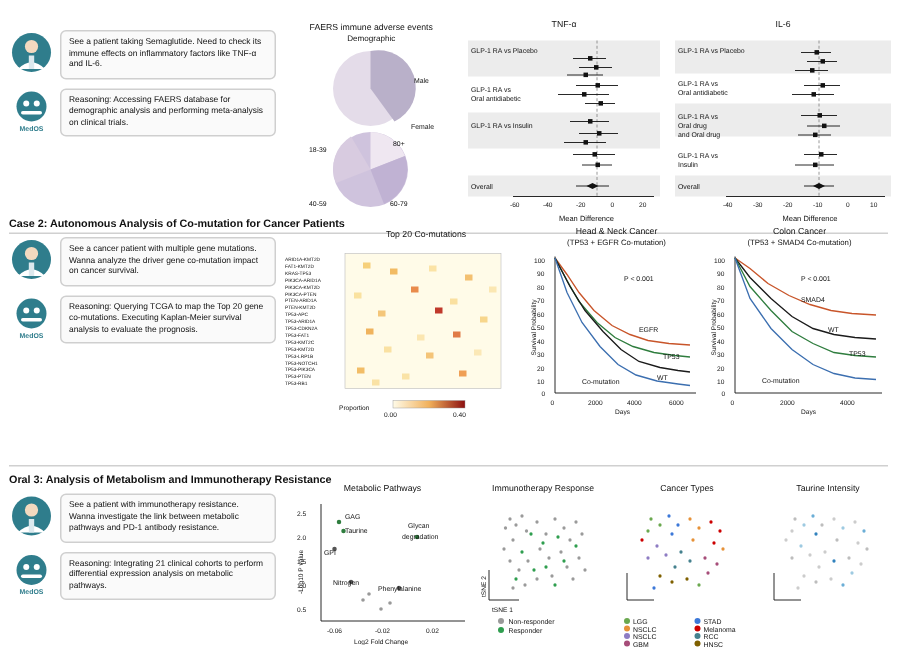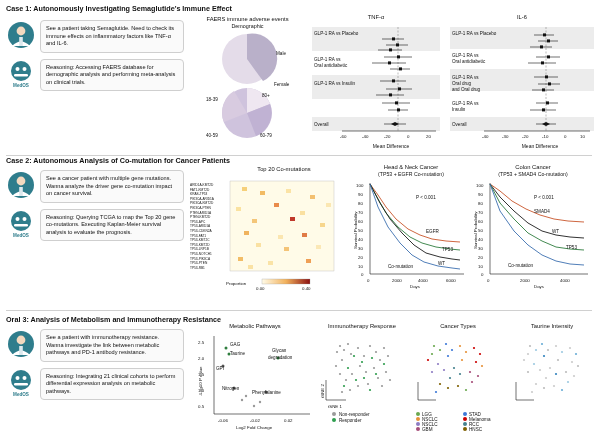--- a/index.html
+++ b/index.html
@@ -35,21 +35,20 @@
   .axis-label{font-size:5px;text-align:center;color:#111;}
   svg{display:block;}
   .tick{font-size:4.4px;fill:#111;}
   .small{font-size:4.6px;fill:#111;}
   .legend-txt{font-size:4.6px;color:#111;}
 </style>
 </head>
 <body>
 
 <div class="case" style="top:4px;height:148px;">
-  <div class="case-title">Case 1: Autonomously Investigating Semaglutide's Immune Effect</div>
 
   <div class="agentcol" style="top:16px;position:absolute;">
     <div class="agentrow">
       <div class="avatar">
         <svg width="28" height="28" viewBox="0 0 28 28">
           <circle cx="14" cy="14" r="13" fill="#2f7d8c"></circle>
           <circle cx="14" cy="10" r="4.4" fill="#f3d9bf"></circle>
           <path d="M5 25 q9 -9 18 0 z" fill="#ffffff"></path>
           <rect x="12.2" y="16" width="3.6" height="9" fill="#dce9ee"></rect>
         </svg>
@@ -194,21 +193,21 @@
           <text x="114" y="117">0</text>
           <text x="130" y="117">10</text>
       </g>
     </svg>
     <div class="axis-label" style="margin-left:36px;">Mean Difference</div>
   </div>
 </div>
 
 <div class="divider" style="position:absolute;top:155px;"></div>
 
-<div class="case" style="top:156px;height:146px;">
+<div class="case" style="top:144px;height:146px;">
   <div class="case-title">Case 2: Autonomous Analysis of Co-mutation for Cancer Patients</div>
 
   <div class="agentcol" style="top:14px;position:absolute;">
     <div class="agentrow">
       <div class="avatar">
         <svg width="28" height="28" viewBox="0 0 28 28">
           <circle cx="14" cy="14" r="13" fill="#2f7d8c"></circle>
           <circle cx="14" cy="10" r="4.4" fill="#f3d9bf"></circle>
           <path d="M5 25 q9 -9 18 0 z" fill="#ffffff"></path>
           <rect x="12.2" y="16" width="3.6" height="9" fill="#dce9ee"></rect>

